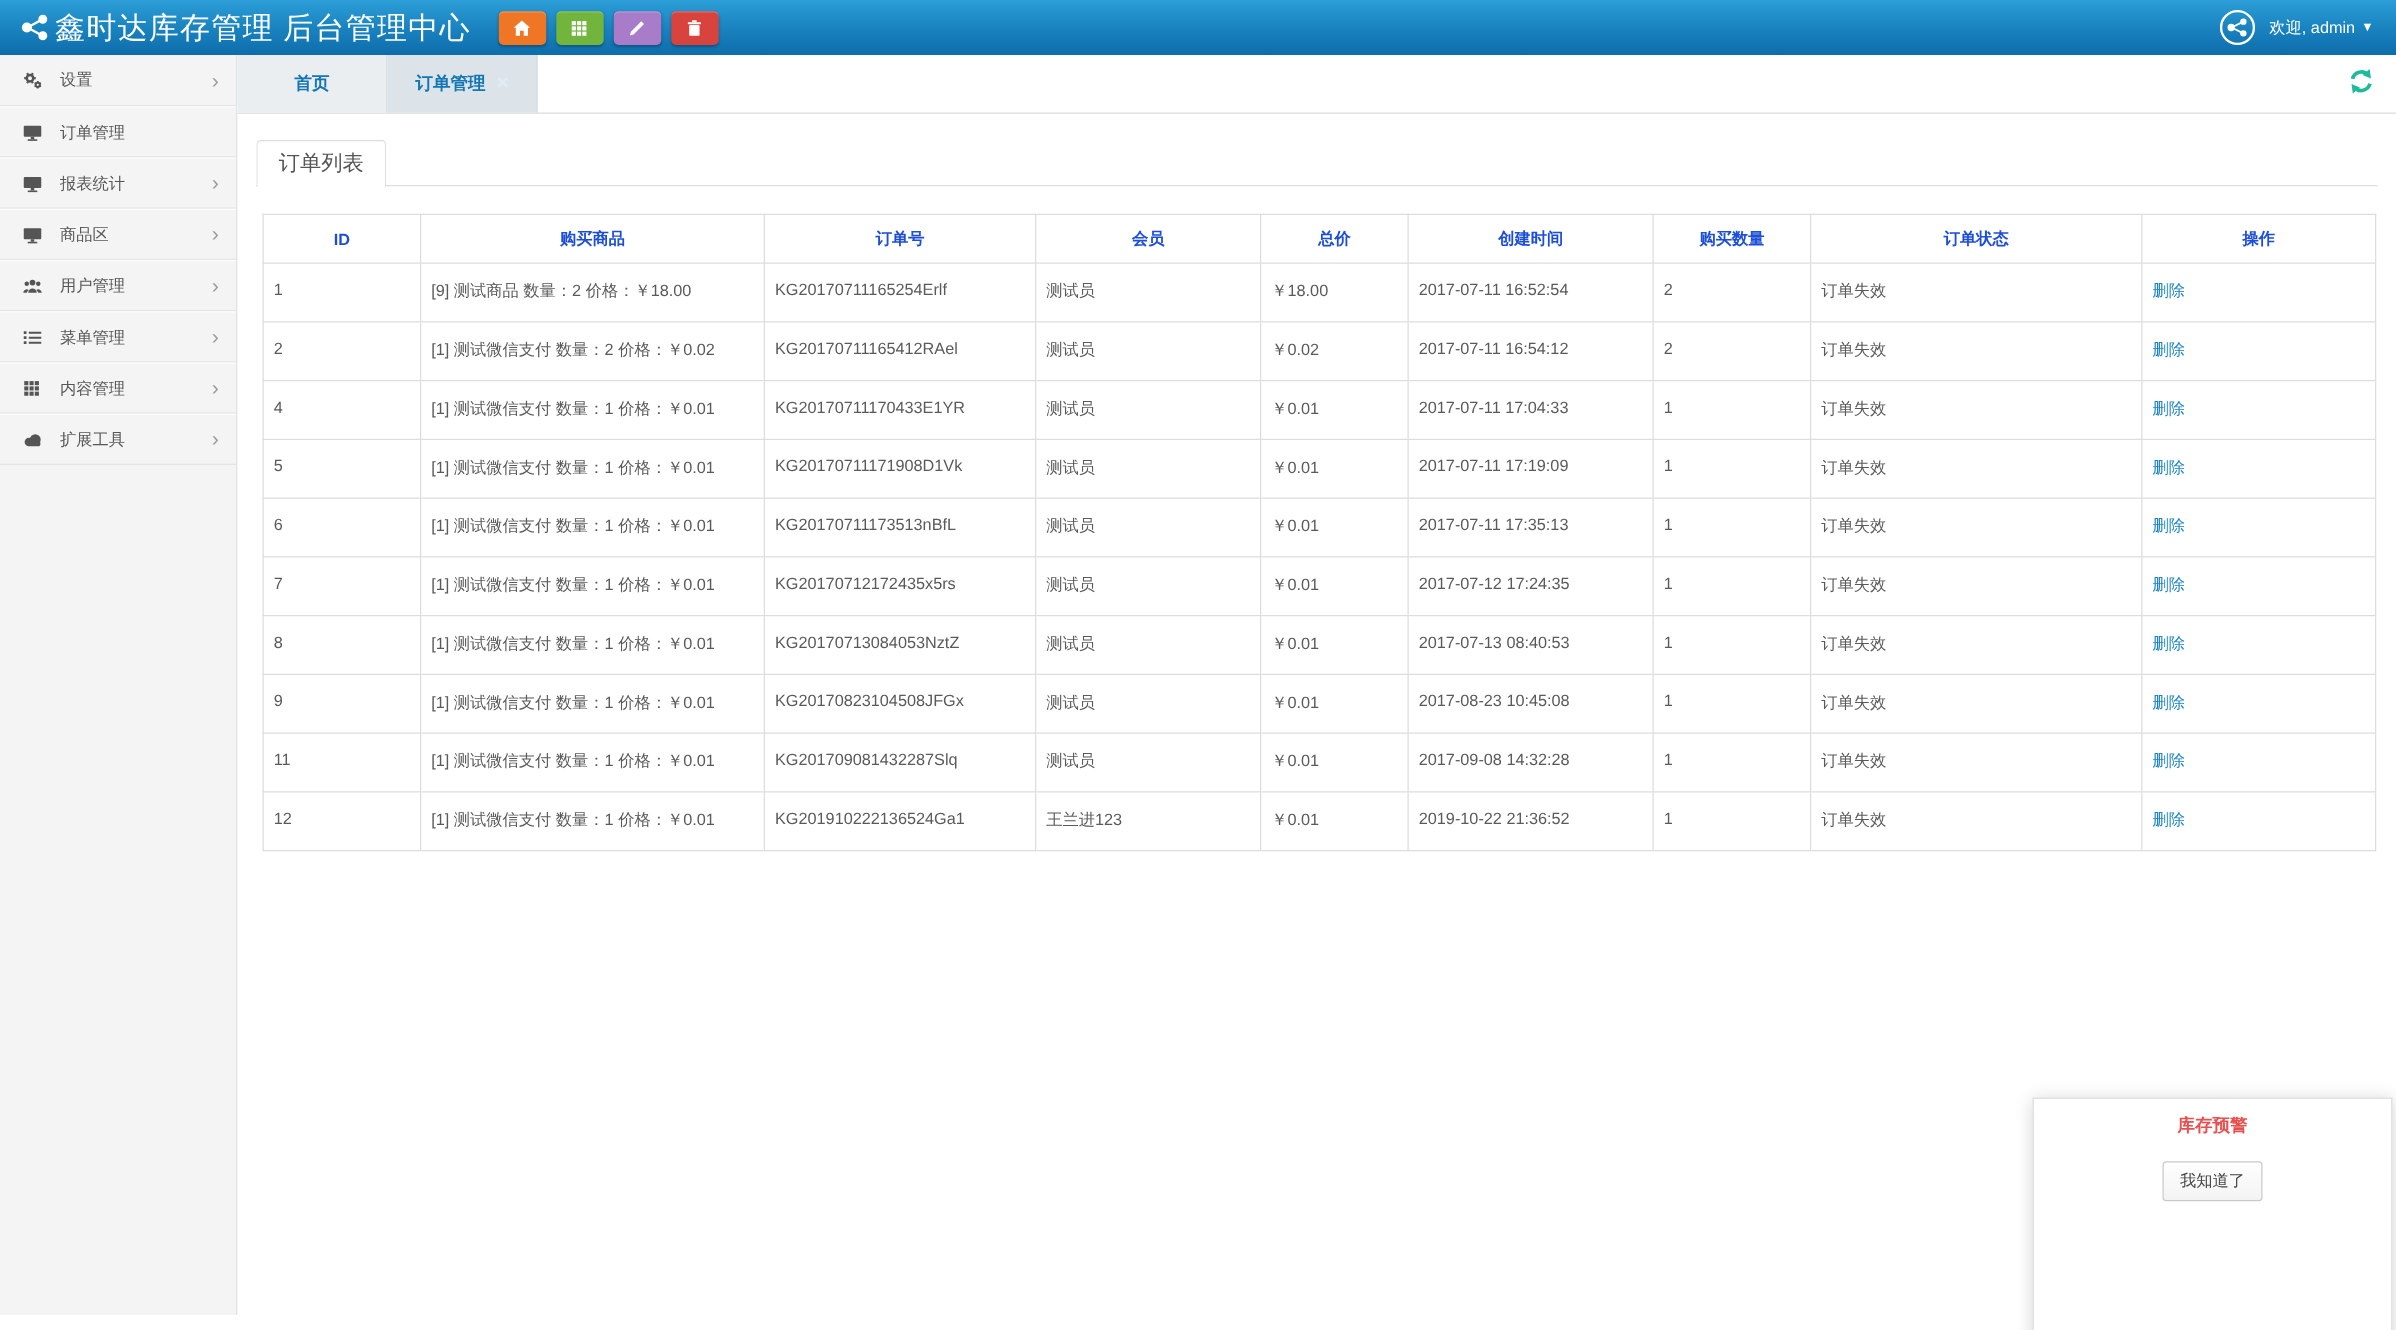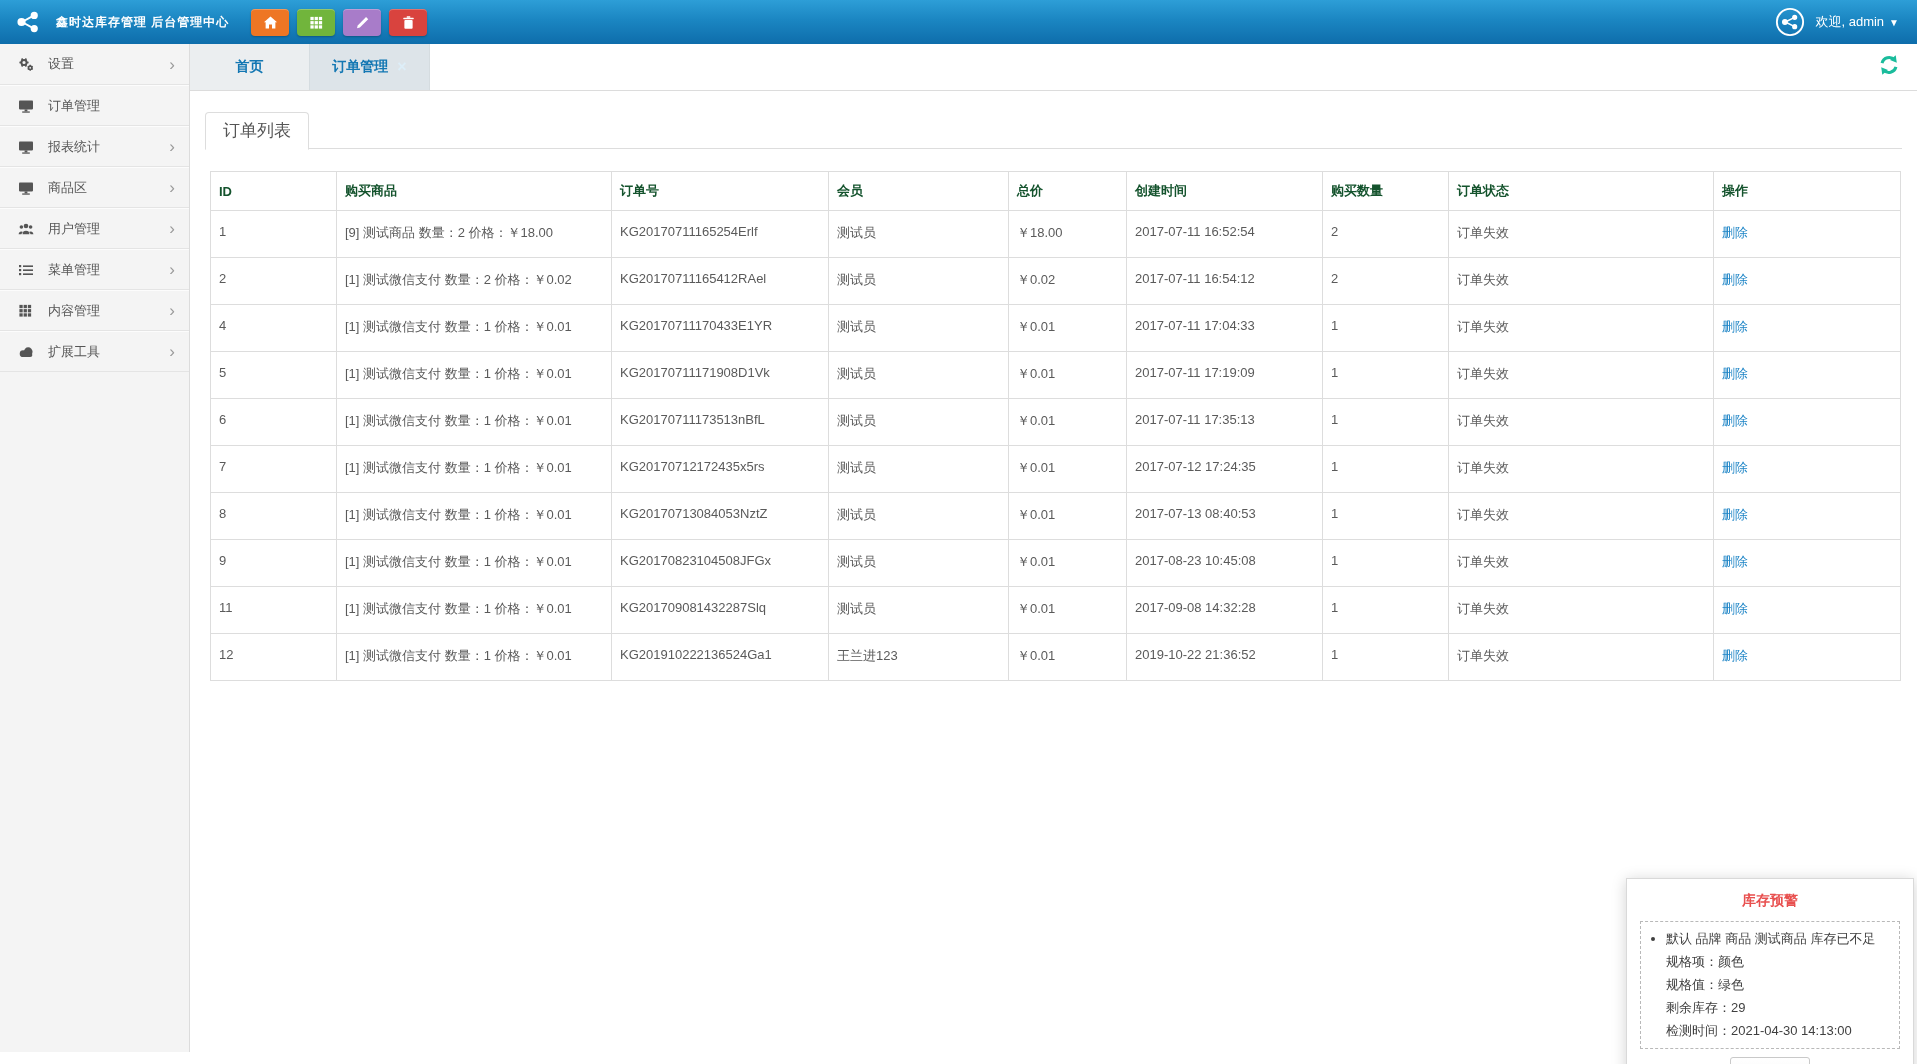--- a/index.html
+++ b/index.html
@@ -5,21 +5,21 @@
   * { margin:0; padding:0; box-sizing:border-box; }
   html,body { width:1917px; height:1064px; overflow:hidden; background:#fff;
     font-family:"Liberation Sans","DejaVu Sans",sans-serif; }
   body { position:relative; font-size:13px; }
 
   
   .navbar { position:absolute; top:0; left:0; width:1917px; height:44px;
     background:linear-gradient(180deg,#2d9ed7 0%,#1b86c2 45%,#0e6dab 100%);
     display:flex; align-items:center; color:#fff; }
   .nav-logo { margin-left:16px; color:#fff; display:flex; align-items:center; }
-  .nav-title { color:#fff; font-size:12px; font-weight:bold; margin-left:16px; letter-spacing:1px; white-space:nowrap; }
+  .nav-title { color:#fff; font-size:24px; font-weight:normal; margin-left:4px; letter-spacing:1px; white-space:nowrap; }
   .nav-toolbar { display:flex; margin-left:14px; }
   .tb-btn { width:38px; height:27px; border:none; border-radius:4px; margin-left:8px;
     display:flex; align-items:center; justify-content:center; cursor:pointer;
     box-shadow:inset 0 1px 0 rgba(255,255,255,.25), 0 1px 2px rgba(0,0,0,.25); }
   .nav-right { margin-left:auto; margin-right:18px; display:flex; align-items:center; }
   .nav-avatar { display:flex; align-items:center; color:#fff; }
   .welcome-text { font-size:13px; margin:0 5px 0 10px; white-space:nowrap; }
   .caret-down { font-size:10px; }
 
   
@@ -45,21 +45,21 @@
     background:none; border:none; cursor:pointer; padding:0; }
 
   .content { padding:20px 15px 0 15px; }
   .panel-tabs { border-bottom:1px solid #ddd; height:38px; }
   .panel-tab { display:inline-block; height:38px; line-height:36px; padding:0 17px;
     background:#fff; border:1px solid #ddd; border-bottom:1px solid #fff;
     border-radius:4px 4px 0 0; position:relative; top:1px; font-size:17px; color:#555; cursor:pointer; }
 
   
   .order-table { border-collapse:collapse; table-layout:fixed; width:1690px; margin:22px 0 0 5px; }
-  .order-table th { text-align:left; padding:10px 8px; font-size:13px; color:#14532d;
+  .order-table th { text-align:center; padding:10px 8px; font-size:13px; color:#1d4ed8;
     font-weight:bold; border:1px solid #ddd; background:#fff; }
   .order-table td { padding:13px 8px 15px 8px; vertical-align:top; font-size:13px;
     color:#5a5a5a; border:1px solid #ddd; overflow:hidden; white-space:nowrap; }
   .del-link { color:#1c84c6; text-decoration:none; }
 
   
   .popup { position:absolute; top:878px; right:3px; width:288px; height:208px;
     background:#fff; border:1px solid #d9d9d9; box-shadow:0 2px 14px rgba(0,0,0,.18);
     text-align:center; z-index:10; }
   .popup-title { color:#e8504f; font-weight:bold; font-size:14px; margin:13px 0 11px 0; }
@@ -425,27 +425,14 @@
             <td>订单失效</td>
             <td><a class="del-link" href="#">删除</a></td>
           </tr>
         </tbody>
     </table>
   </div>
 </main>
 
 <div class="popup">
   <div class="popup-title">库存预警</div>
-  <div class="popup-box">
-    <ul>
-      <li>
-        <div class="popup-line">默认 品牌 商品 测试商品 库存已不足</div>
-        <div>
-            <div class="popup-detail">规格项：颜色</div>
-            <div class="popup-detail">规格值：绿色</div>
-            <div class="popup-detail">剩余库存：29</div>
-            <div class="popup-detail">检测时间：2021-04-30 14:13:00</div>
-          </div>
-      </li>
-    </ul>
-  </div>
   <button class="popup-btn">我知道了</button>
 </div>
 
 </body></html>

